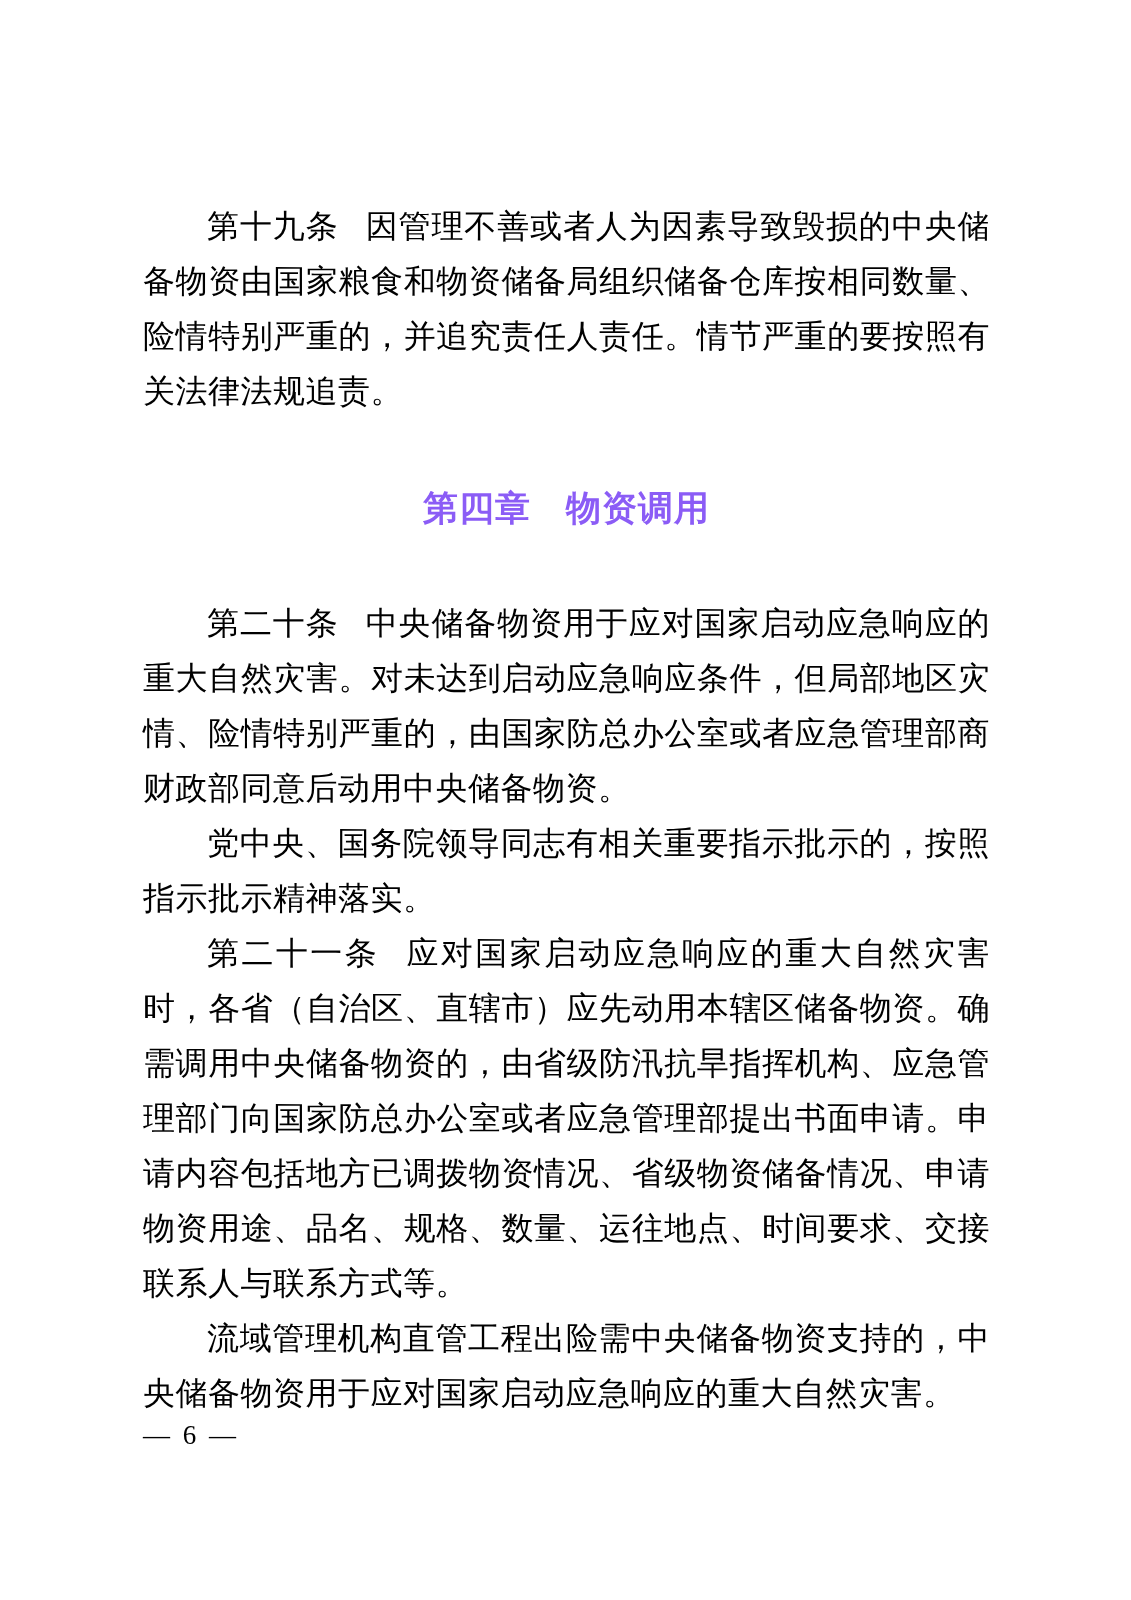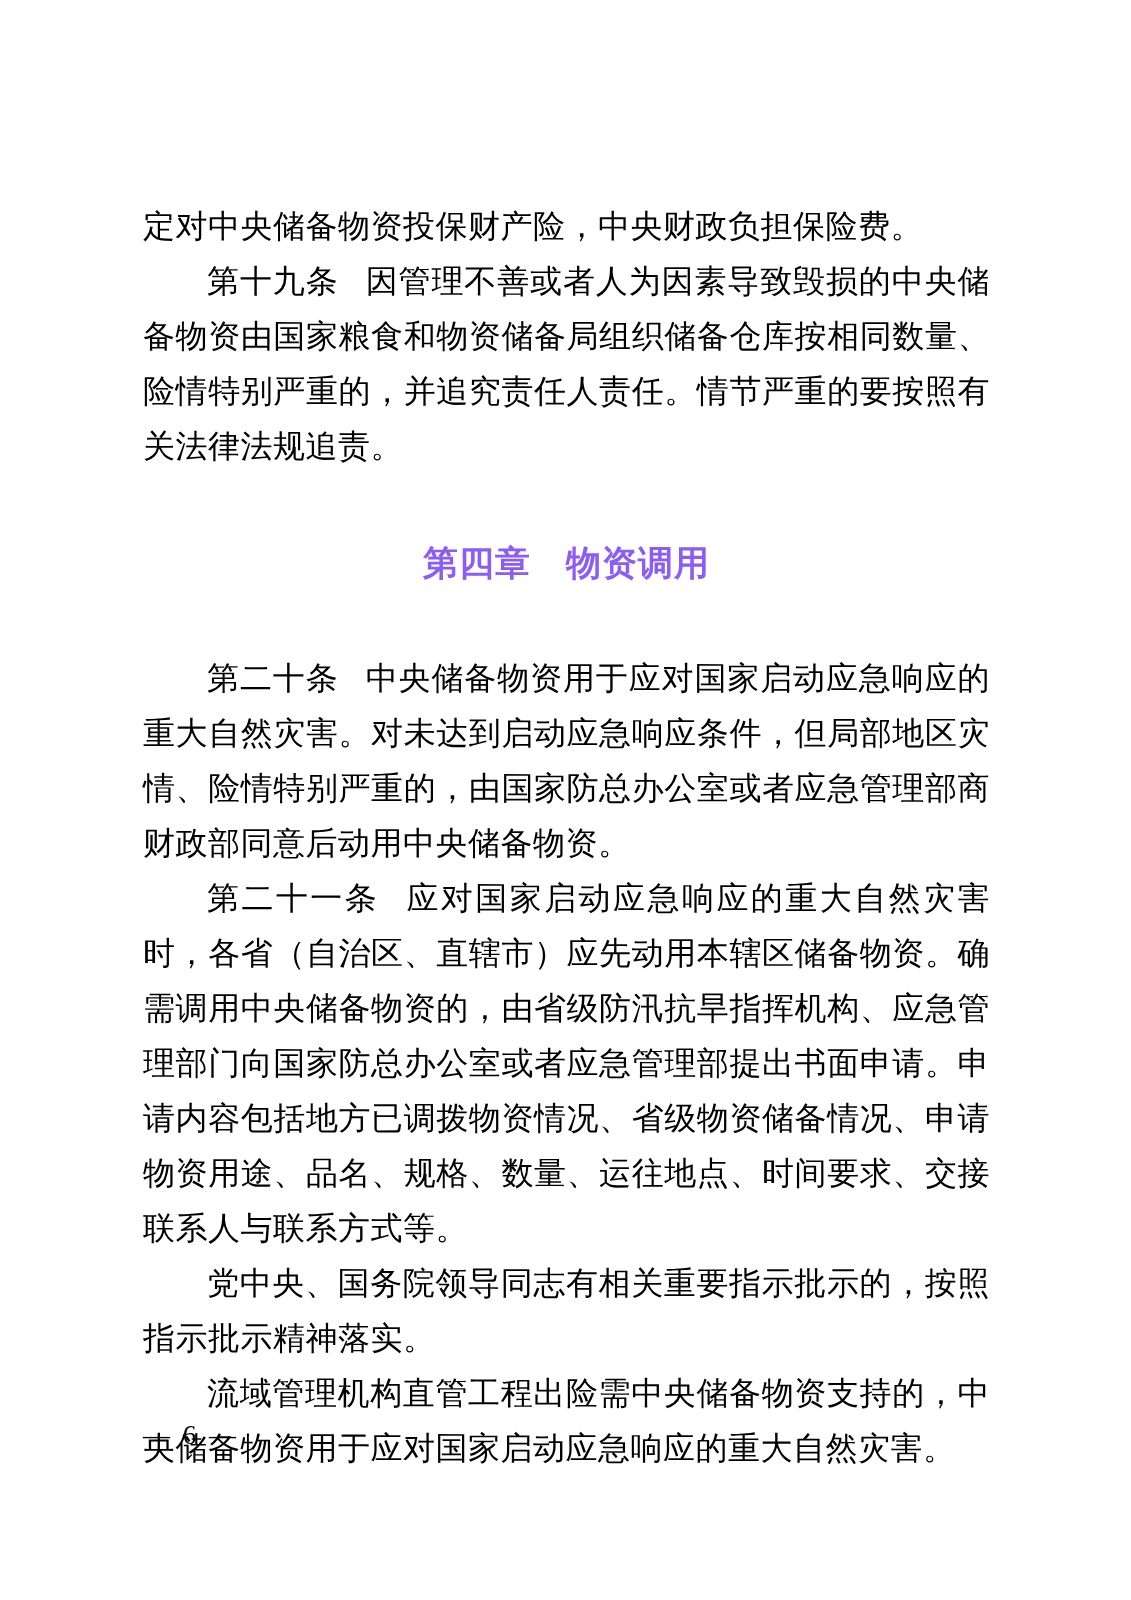--- a/index.html
+++ b/index.html
@@ -62,30 +62,29 @@
     letter-spacing: 3px;
     color: #000000;
     font-family: "Liberation Serif", "DejaVu Serif", serif;
   }
 </style>
 </head>
 <body>
 
 <div class="page">
 
-  <p class="para"><span>定对中央储备物资投保财产险，中央财政负担保险费。</span></p>
 
   <p class="para indent"><span class="lead">第十九条</span><span>因管理不善或者人为因素导致毁损的中央储备物资由国家粮食和物资储备局组织储备仓库按相同数量、险情特别严重的，并追究责任人责任。情节严重的要按照有关法律法规追责。</span></p>
 
   <h2 class="chapter"><span class="ch-num">第四章</span><span class="ch-title">物资调用</span></h2>
 
   <p class="para indent"><span class="lead">第二十条</span><span>中央储备物资用于应对国家启动应急响应的重大自然灾害。对未达到启动应急响应条件，但局部地区灾情、险情特别严重的，由国家防总办公室或者应急管理部商财政部同意后动用中央储备物资。</span></p>
 
+  <p class="para indent"><span>党中央、国务院领导同志有相关重要指示批示的，按照指示批示精神落实。</span></p>
+
   <p class="para indent"><span class="lead">第二十一条</span><span>应对国家启动应急响应的重大自然灾害时，各省（自治区、直辖市）应先动用本辖区储备物资。确需调用中央储备物资的，由省级防汛抗旱指挥机构、应急管理部门向国家防总办公室或者应急管理部提出书面申请。申请内容包括地方已调拨物资情况、省级物资储备情况、申请物资用途、品名、规格、数量、运往地点、时间要求、交接联系人与联系方式等。</span></p>
-
-  <p class="para indent"><span>党中央、国务院领导同志有相关重要指示批示的，按照指示批示精神落实。</span></p>
 
   <p class="para indent"><span>流域管理机构直管工程出险需中央储备物资支持的，中央储备物资用于应对国家启动应急响应的重大自然灾害。</span></p>
 
 
   <div class="footer"><span>— 6 —</span></div>
 
 </div>
 
 </body></html>

